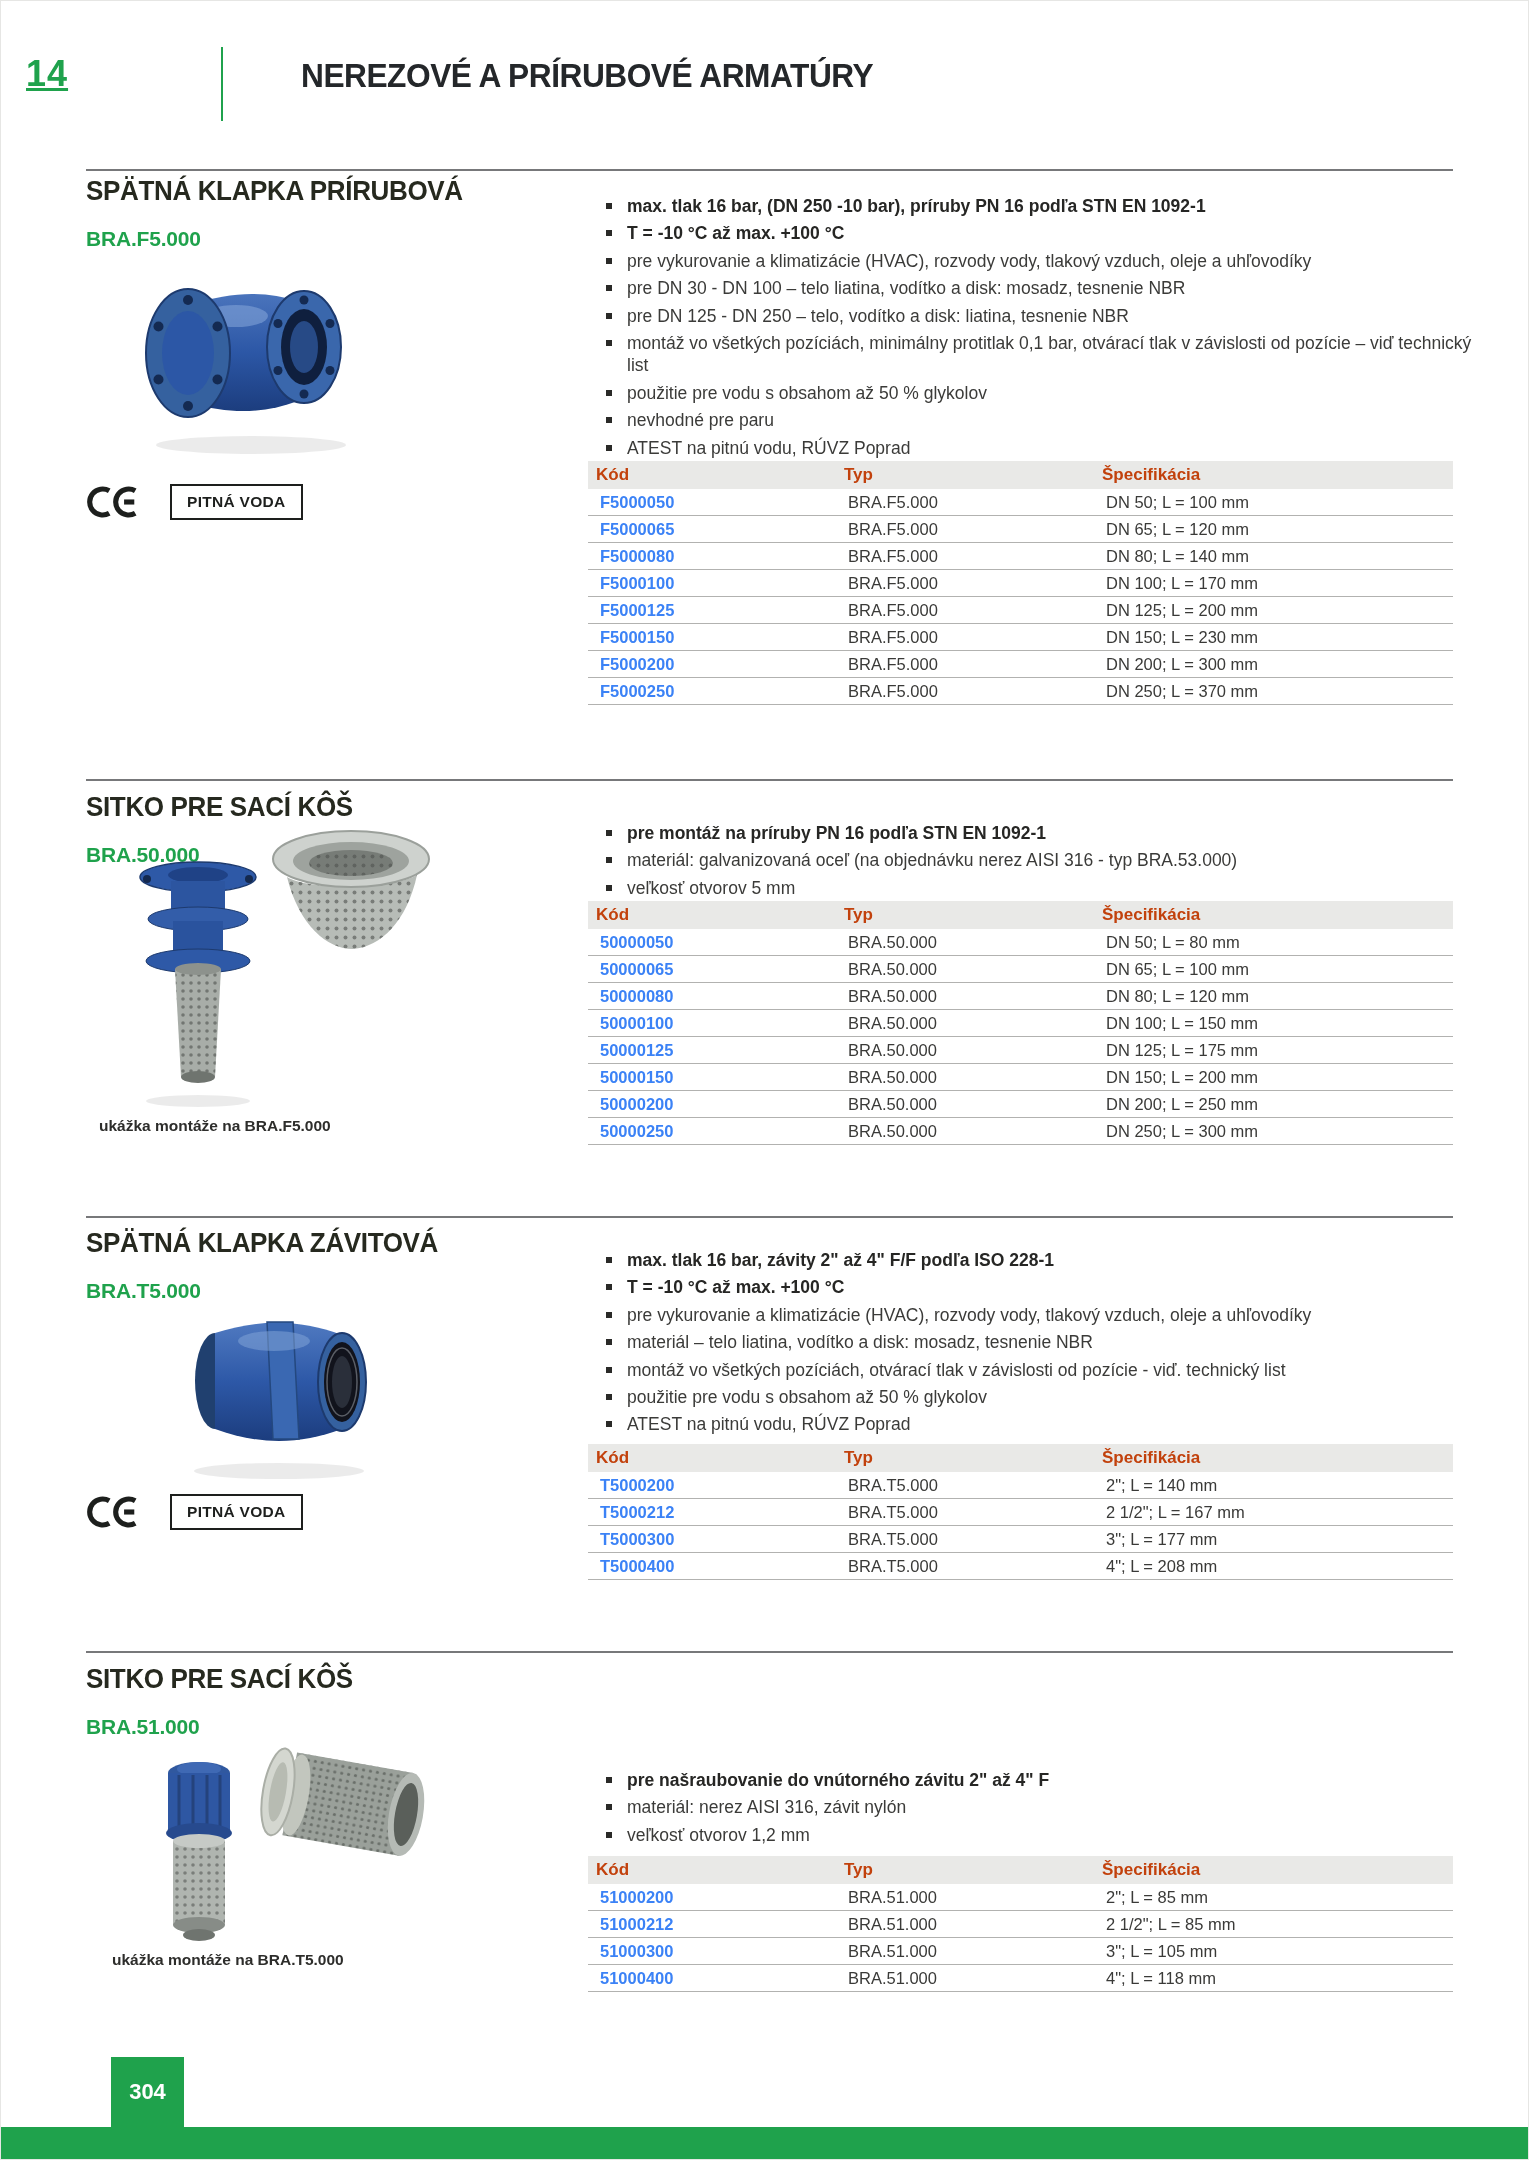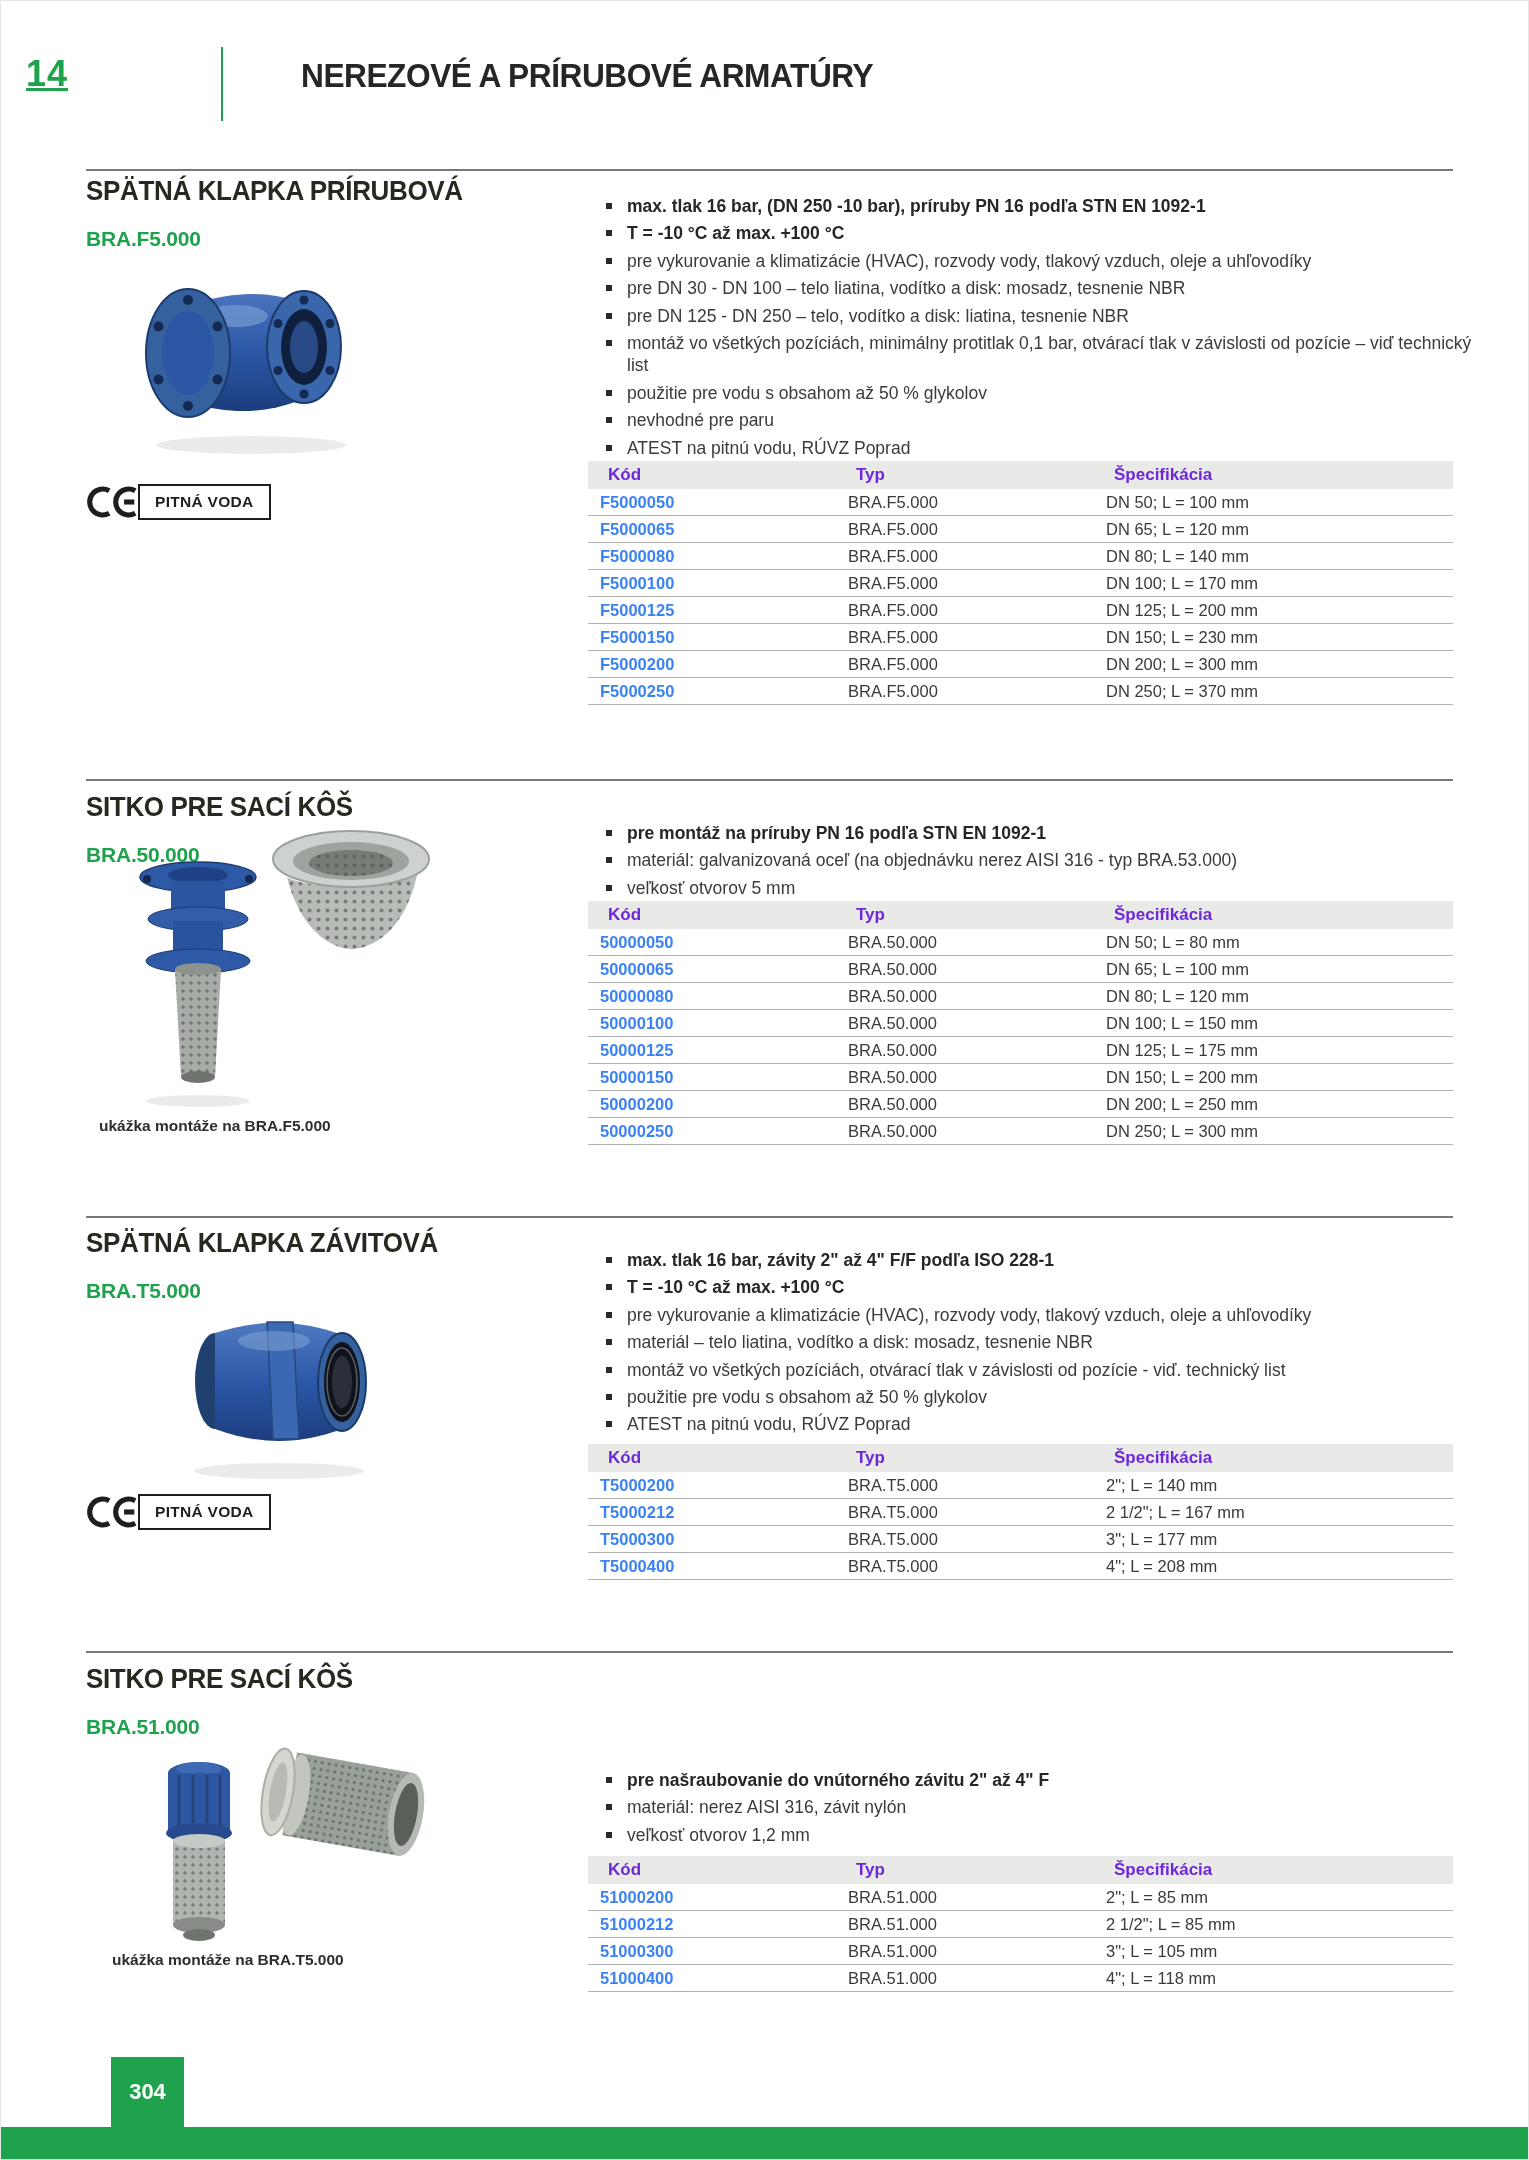--- a/index.html
+++ b/index.html
@@ -19,26 +19,26 @@
   .sec-title{position:absolute;margin:0;font-size:28px;font-weight:800;color:#26291f;letter-spacing:-0.4px;
     transform:scaleX(0.93);transform-origin:left;white-space:nowrap;}
   .sec-code{position:absolute;font-size:21px;font-weight:bold;color:#1fa24c;letter-spacing:-0.2px;}
   .bullets{position:absolute;list-style:none;margin:16px;padding:0;width:872px;}
   .bullets li{position:relative;padding-left:23px;margin:0 0 5px 0;font-size:17.5px;line-height:1.28;color:#3b3b39;}
   .bullets li::before{content:"";position:absolute;left:2px;top:8px;width:6px;height:6px;background:#2a2a28;}
   .bullets li.b{font-weight:bold;color:#262624;}
   
   table.spec{position:absolute;border-collapse:collapse;table-layout:fixed;width:865px;}
   table.spec col.c1{width:248px;} table.spec col.c2{width:258px;}
-  table.spec th{background:#e9e9e7;text-align:left;font-size:17px;font-weight:bold;color:#6d28d9;
-    padding:4px 0 4px 20px;height:19px;}
+  table.spec th{background:#e9e9e7;text-align:left;font-size:17px;font-weight:bold;color:#c2410c;
+    padding:4px 0 4px 8px;height:19px;}
   table.spec td{font-size:16.5px;color:#3a3a38;padding:2px 0 2px 12px;height:22px;border-bottom:1px solid #b2b2b0;}
   table.spec td:first-child{font-weight:bold;color:#3b82f6;}
   
-  .badge-row{position:absolute;display:flex;align-items:flex-start;gap:0;}
+  .badge-row{position:absolute;display:flex;align-items:flex-start;gap:32px;}
   .ce-mark{display:inline-block;line-height:0;}
   .pv-badge{display:inline-block;border:2px solid #1d1f1d;padding:7px 15px;font-size:15.5px;font-weight:800;
     color:#1d1f1d;letter-spacing:0.3px;white-space:nowrap;}
   .caption{position:absolute;font-size:15.5px;font-weight:bold;color:#2d2d2b;white-space:nowrap;}
   .photo{position:absolute;line-height:0;}
   
   .page-num-box{position:absolute;left:110px;top:2056px;width:73px;height:70px;background:#1fa24c;
     display:flex;align-items:center;justify-content:center;}
   .page-num{color:#ffffff;font-size:22px;font-weight:bold;}
   .footer-bar{position:absolute;left:0;top:2126px;width:1529px;height:34px;background:#1fa24c;}

